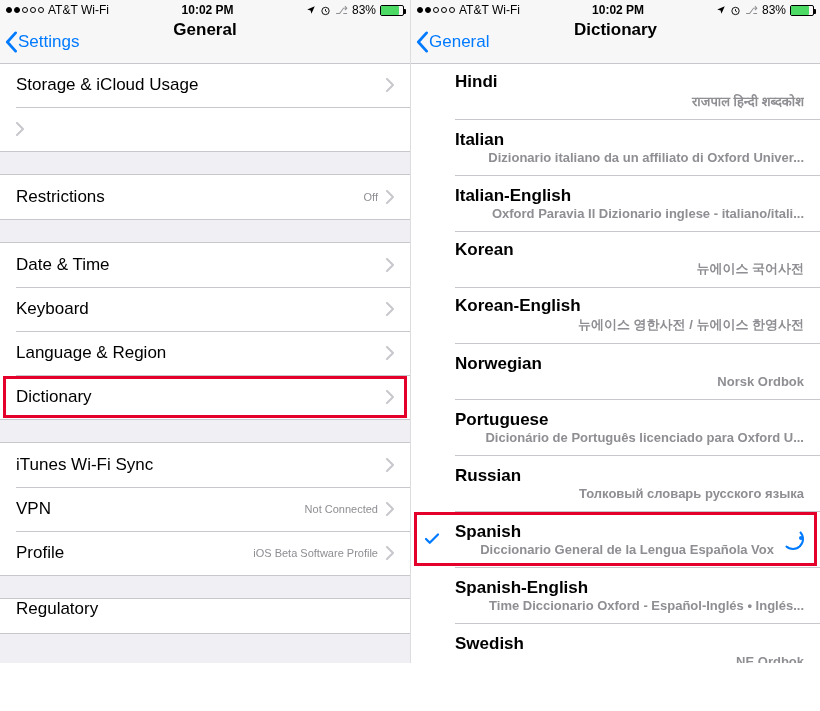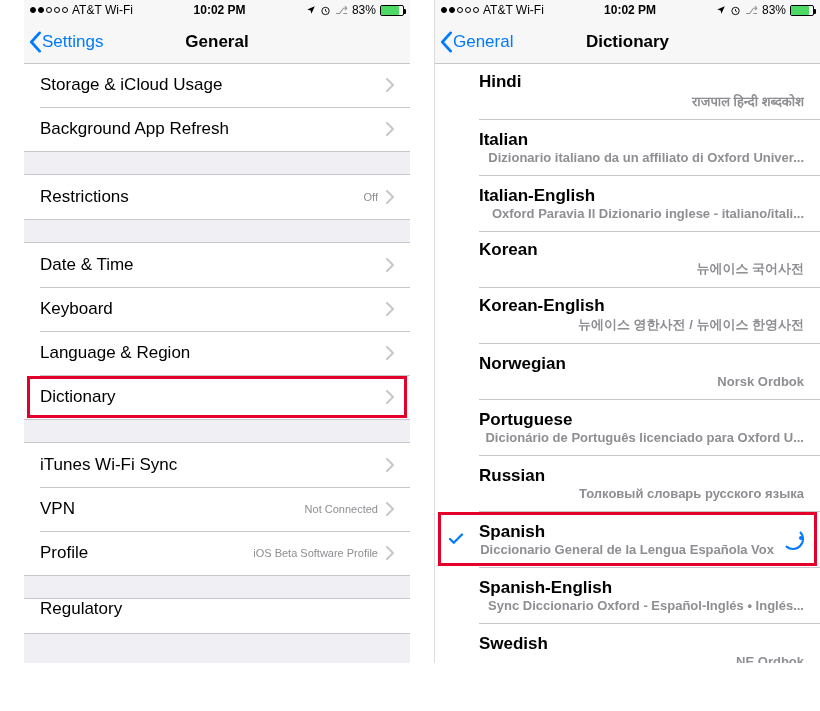--- a/index.html
+++ b/index.html
@@ -2,21 +2,21 @@
 <html><head>
 <meta charset="utf-8">
 <style>
   * { margin: 0; padding: 0; box-sizing: border-box; -webkit-font-smoothing: antialiased; }
   body {
     font-family: -apple-system, "Helvetica Neue", Helvetica, Arial, sans-serif;
     background: #fff;
     width: 820px; height: 711px; overflow: hidden;
     display: flex;
   }
-  .phone { width: 410px; height: 663px; background: #efeff4; display: flex; flex-direction: column; position: relative; margin-left: 24px; }
+  .phone { width: 410px; height: 663px; background: #efeff4; display: flex; flex-direction: column; position: relative; }
   .phone + .phone { border-left: 1px solid #ddd; }
 
   
   .status-bar {
     height: 20px; background: #f7f7f8; display: flex; align-items: center;
     font-size: 12px; color: #000; padding: 0 6px; justify-content: space-between;
   }
   .status-left, .status-right { display: flex; align-items: center; gap: 4px; }
   .status-center { font-weight: 600; font-size: 12px; }
   .signal-dots { display: flex; gap: 2px; align-items: center; }
@@ -28,21 +28,21 @@
   }
   .battery::after {
     content: ""; position: absolute; right: -3px; top: 3px; width: 2px; height: 5px;
     background: #000; border-radius: 0 1px 1px 0;
   }
   .battery-fill { background: #4cd964; height: 100%; width: 83%; border-radius: 1px; }
 
   
   .nav-bar {
     height: 44px; background: #f7f7f8; border-bottom: 1px solid #c8c7cc;
-    display: flex; align-items: center; position: relative;
+    display: flex; position: relative;
   }
   .nav-back {
     display: flex; align-items: center; color: #007aff; font-size: 17px;
     padding-left: 4px; cursor: pointer;
   }
   .nav-back svg { width: 14px; height: 22px; }
   .nav-title {
     position: absolute; left: 0; right: 0; text-align: center; font-size: 17px;
     font-weight: 600; color: #000; pointer-events: none;
   }
@@ -152,21 +152,20 @@
       <div class="group first-trim">
         <div class="row">
           <span class="row-label">Storage &amp; iCloud Usage</span>
           <span class="chevron">
             <svg viewBox="0 0 8 14">
               <path d="M1 1l6 6-6 6" stroke="#c7c7cc" stroke-width="2" fill="none" stroke-linecap="round" stroke-linejoin="round"></path>
             </svg>
           </span>
         </div>
         <div class="row">
-          <span class="row-label">Background App Refresh</span>
           <span class="chevron">
             <svg viewBox="0 0 8 14">
               <path d="M1 1l6 6-6 6" stroke="#c7c7cc" stroke-width="2" fill="none" stroke-linecap="round" stroke-linejoin="round"></path>
             </svg>
           </span>
         </div>
       </div>
       <div class="group">
         <div class="row">
           <span class="row-label">Restrictions</span>
@@ -349,21 +348,21 @@
           </span>
           <div class="text">
             <div class="dtitle">Spanish</div>
             <div class="dsub">Diccionario General de la Lengua Española Vox</div>
           </div>
           <span class="spinner"></span>
         </div>
         <div class="drow">
           <div class="text">
             <div class="dtitle">Spanish-English</div>
-            <div class="dsub">Sync Diccionario Oxford - Español-Inglés • Inglés...</div>
+            <div class="dsub">Time Diccionario Oxford - Español-Inglés • Inglés...</div>
           </div>
         </div>
         <div class="drow">
           <div class="text">
             <div class="dtitle">Swedish</div>
             <div class="dsub">NE Ordbok</div>
           </div>
         </div>
         <div class="drow">
           <div class="text">

